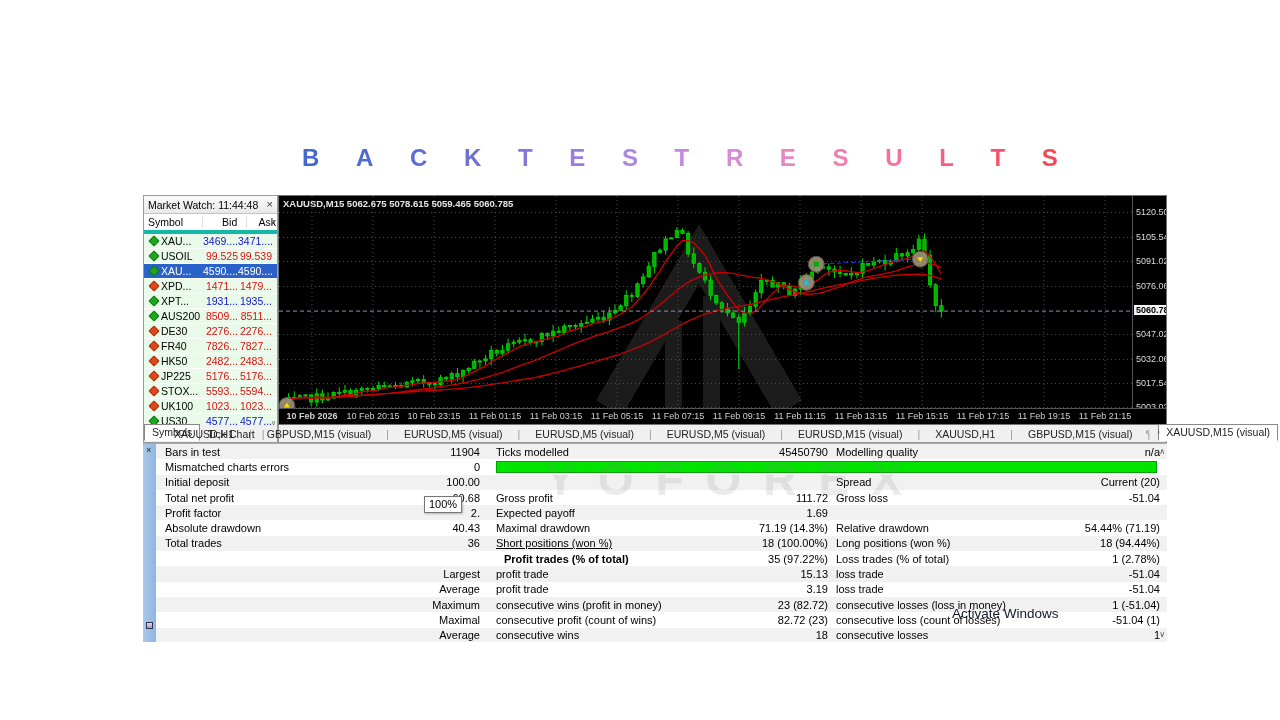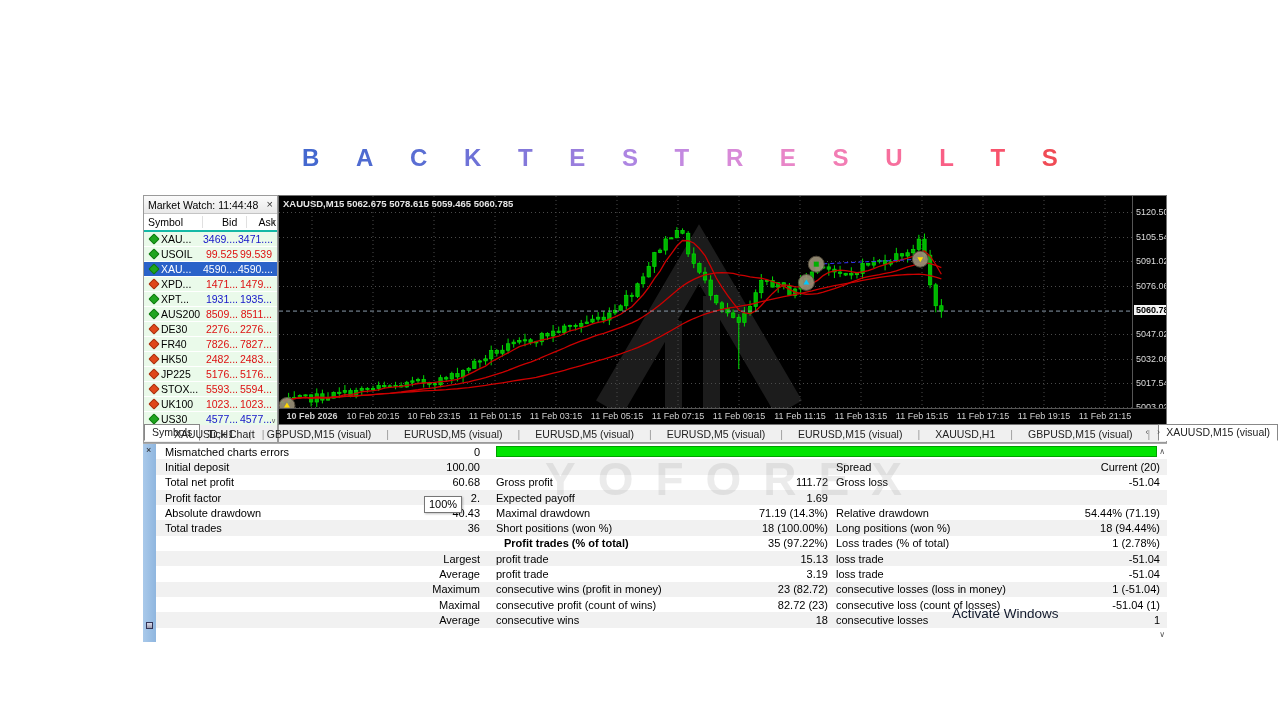--- a/index.html
+++ b/index.html
@@ -10,21 +10,21 @@
   .title-row{position:absolute;left:302px;top:143px;width:756px;height:30px;
              display:flex;justify-content:space-between;align-items:center;
              font-weight:bold;font-size:24px;letter-spacing:0;}
 
   
   .mw{position:absolute;left:143px;top:195px;width:135px;height:230px;
       border:1px solid #9a9a9a;box-sizing:border-box;background:#fff;font-size:11px;color:#000;}
   .mw-header{height:17px;line-height:16px;background:linear-gradient(#fbfbfb,#e8e8e8);
              border-bottom:1px solid #c4c4c4;padding:0 4px;display:flex;justify-content:space-between;align-items:center;font-size:10.5px;}
   .mw-close{color:#333;font-size:11px;line-height:11px;cursor:default;}
-  .mw-cols{height:16px;display:flex;align-items:center;background:#fff;border-bottom:2px solid #14b8a6;font-size:10.5px;position:relative;}
+  .mw-cols{height:16px;display:flex;align-items:center;background:#fff;border-bottom:4px solid #14b8a6;font-size:10.5px;position:relative;}
   .mw-cols span{display:block;}
   .mw-col-sym{width:56px;padding-left:4px;border-right:1px solid #e0e0e0;}
   .mw-col-bid{width:36px;text-align:right;border-right:1px solid #e0e0e0;padding-right:9px;}
   .mw-col-ask{width:30px;text-align:right;padding-right:1px;}
   .mw-scroll{position:absolute;right:1px;font-size:7px;color:#666;}
   .mw-rows{position:relative;}
   .mw-row{height:15px;display:flex;align-items:center;background:#eafaea;border-bottom:1px solid #fff;font-size:10.5px;box-sizing:border-box;}
   .mw-row.sel{background:#2a62c9;}
   .mw-row.sel .mw-c-bid,.mw-row.sel .mw-c-ask,.mw-row.sel .mw-c-name{color:#fff !important;}
   .mw-c-sym{width:56px;display:flex;align-items:center;gap:3px;padding-left:6px;box-sizing:border-box;}
@@ -571,20 +571,31 @@
       <span class="tab active">XAUUSD,M15 (visual)</span>
       <span class="tabs-nav">‹ ›</span>
     </div>
 
   <div class="tester">
     <div class="tester-strip">
       <span class="tester-x">×</span>
       <span class="tester-grip"></span>
     </div>
     <div class="rows" id="result-rows">
+        <div class="trow odd">
+          <span class="tl">Bars in test</span>
+          <span class="tv">11904</span>
+          <span></span>
+          <span class="tl" style="padding-left: 0px;">Ticks modelled</span>
+          <span class="tv">45450790</span>
+          <span></span>
+          <span class="tl" style="padding-left: 0px;">Modelling quality</span>
+          <span class="tv">n/a</span>
+          <span></span>
+        </div>
         <div class="trow even">
           <span class="tl">Mismatched charts errors</span>
           <span class="tv">0</span>
           <span></span>
           <span class="tl" style="padding-left: 0px;"></span>
           <span class="tv"></span>
           <span></span>
           <span class="tl" style="padding-left: 0px;"></span>
           <span class="tv"></span>
           <span></span>
@@ -631,21 +642,21 @@
           <span class="tv">71.19  (14.3%)</span>
           <span></span>
           <span class="tl" style="padding-left: 0px;">Relative drawdown</span>
           <span class="tv">54.44% (71.19)</span>
           <span></span>
         </div>
         <div class="trow odd">
           <span class="tl">Total trades</span>
           <span class="tv">36</span>
           <span></span>
-          <span class="tl" style="padding-left: 0px;">Short positions (won %)</span>
+          <span class="tl" style="padding-left: 0px; text-decoration: underline;">Short positions (won %)</span>
           <span class="tv">18 (100.00%)</span>
           <span></span>
           <span class="tl" style="padding-left: 0px;">Long positions (won %)</span>
           <span class="tv">18 (94.44%)</span>
           <span></span>
         </div>
         <div class="trow even">
           <span class="tl"></span>
           <span class="tv"></span>
           <span></span>

